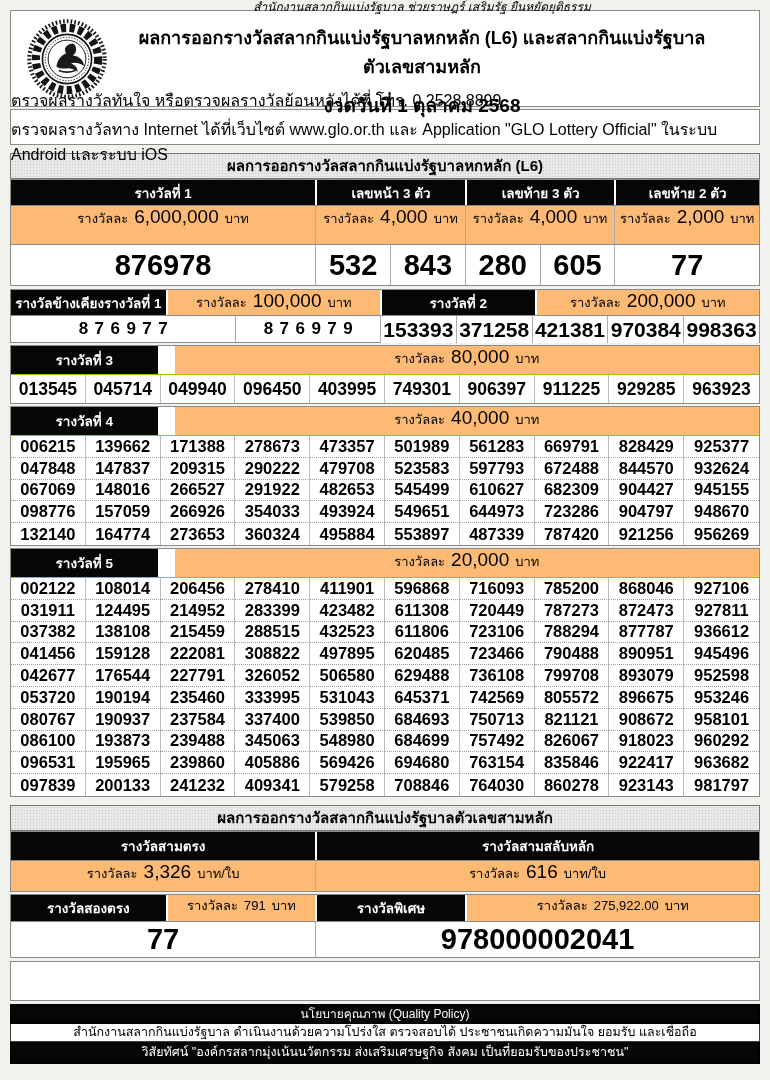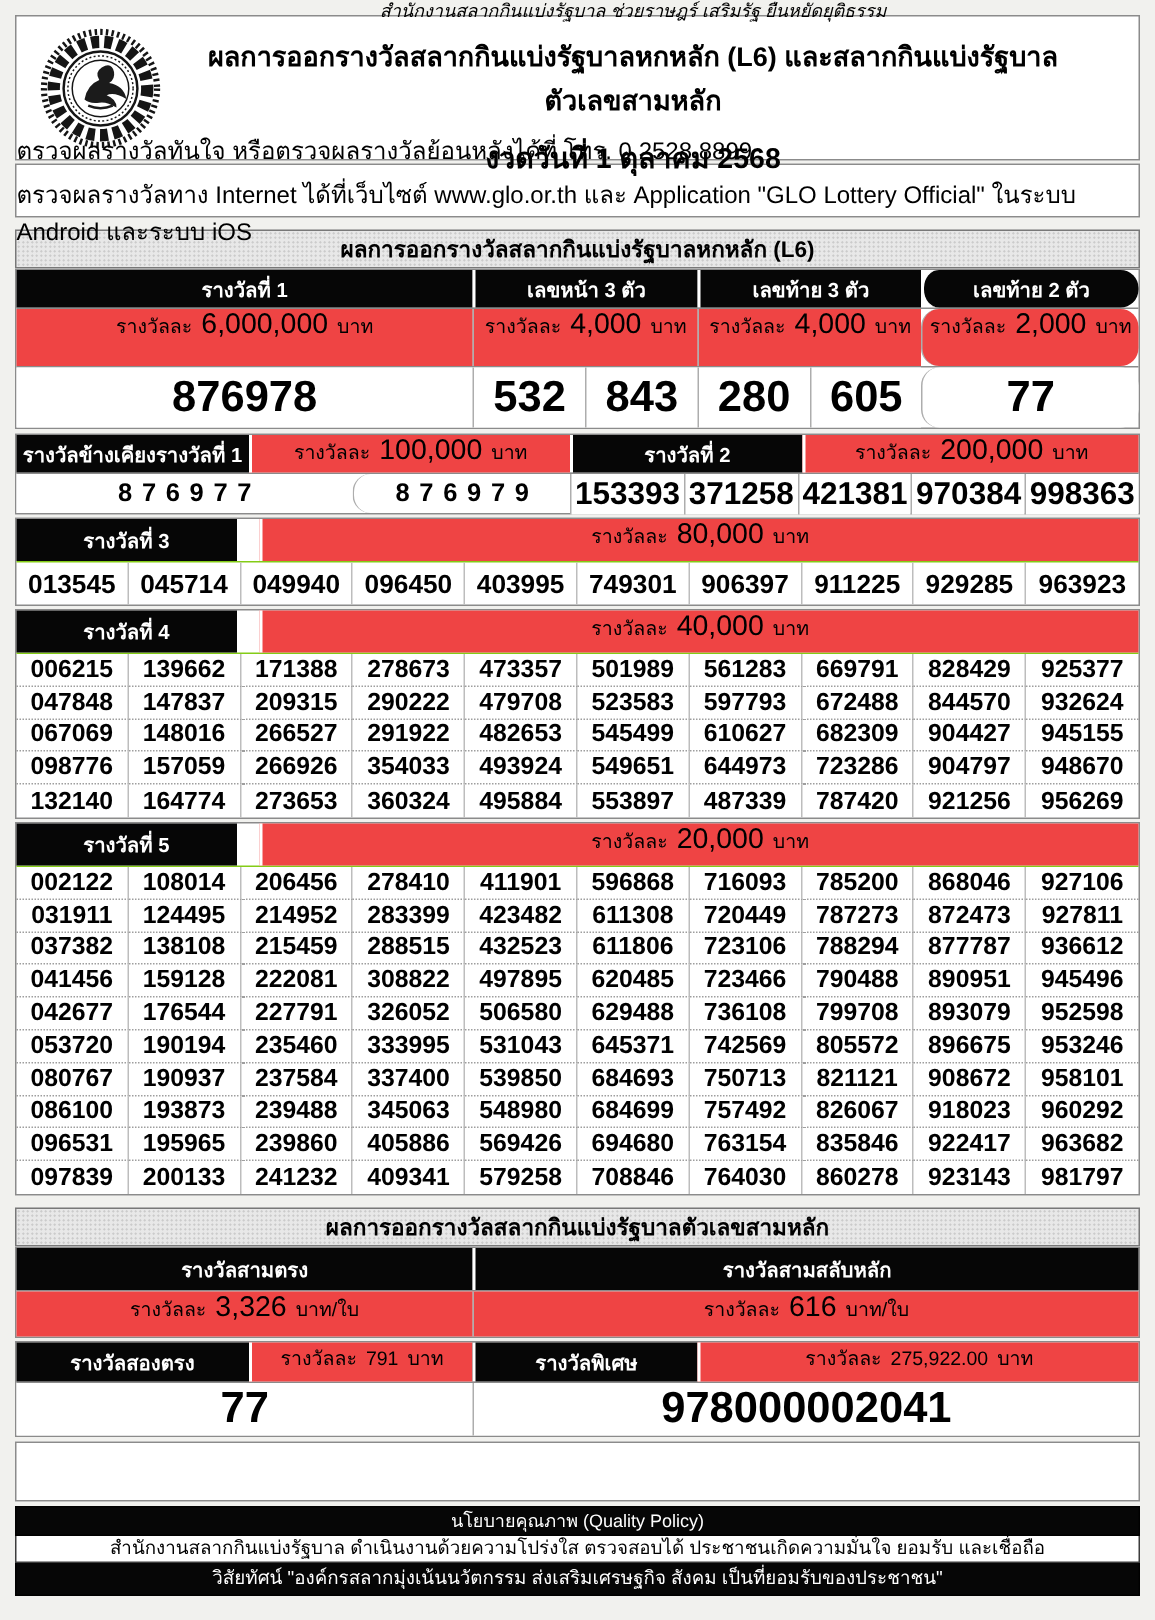--- a/index.html
+++ b/index.html
@@ -29,28 +29,28 @@
     background-color:#e8e8e8;
     background-image:radial-gradient(#c9c9c9 0.7px, rgba(0,0,0,0) 0.7px);
     background-size:3px 3px;
     border:1px solid #787878; }
 
   
   .row { display:flex; }
   .hcell { background:#060606; color:#fff; font-weight:bold; font-size:13.5px;
     display:flex; align-items:center; justify-content:center; }
   .hcell + .hcell, .hcell + .acell, .acell + .hcell { border-left:2px solid #fff; }
-  .acell { display:flex; align-items:baseline; justify-content:center; gap:6px; background:#ef4444; }
+  .acell { display:flex; align-items:baseline; justify-content:center; gap:6px; background:#fdba74; }
   .acell .amt-label { font-size:13px; }
   .acell .amt-value { font-size:19px; }
   .ncell { display:flex; align-items:center; justify-content:center; font-weight:bold; background:#fff; }
   .vline { border-left:1px solid #adadad; }
 
   
-  .w406 { width:40.67%; } .w20 { width:20%; } .w193 { width:19.33%;border-radius:12px; } .w10 { width:10%; }
+  .w406 { width:40.67%; } .w20 { width:20%; } .w193 { width:19.33%; } .w10 { width:10%; }
   .w207 { width:20.67%; } .w287 { width:28.66%; } .w30 { width:30%; } .w80 { width:80%; }
   .w3933 { width:39.33%; } .w5933 { width:59.33%; }
 
   
   .l6-top { margin-top:0; }
   .top-h { height:25px; }
   .top-a { height:39px; border-top:1px solid #8b8b8b; }
   .top-n { height:41px; font-size:29px; border-top:1px solid #8b8b8b; }
 
   .near-tbl { margin-top:3px; }

